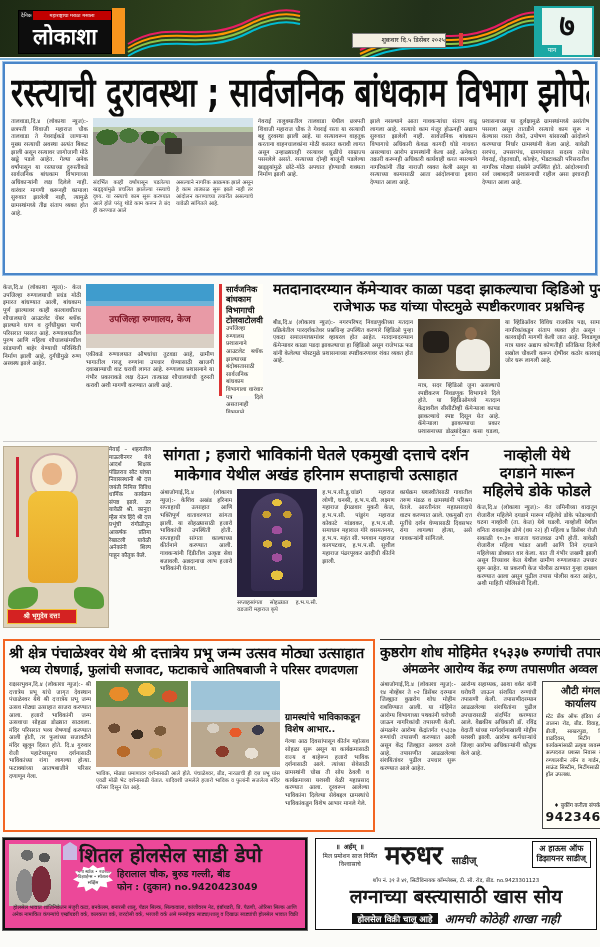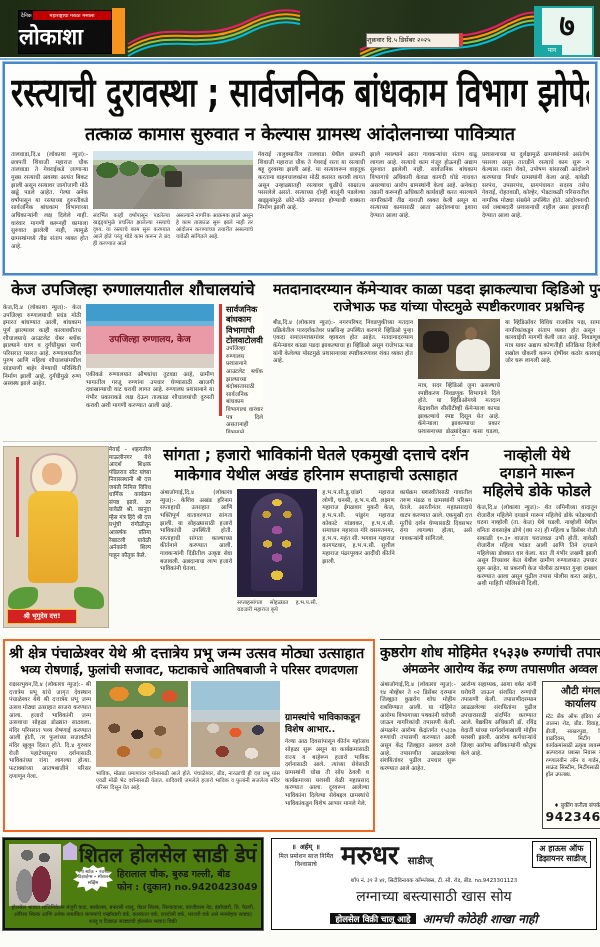--- a/index.html
+++ b/index.html
@@ -4,26 +4,26 @@
 <style>
   html,body{margin:0;padding:0;background:#efefef;}
   .page{position:relative;width:600px;height:947px;margin:0 auto;background:#fbfbf8;
         font-family:"DejaVu Sans","Liberation Sans",sans-serif;color:#1a1a1a;overflow:hidden;}
   
   .masthead{position:relative;height:57px;background:linear-gradient(100deg,#1d2a14,#33471f 40%,#22301a 70%,#2c3e22);overflow:hidden;}
   .waves{position:absolute;inset:0;}
   .logo-block{position:absolute;left:18px;top:10px;width:92px;height:42px;background:#0d0d0d;border:1px solid #000;}
   .logo-tagline{position:absolute;left:14px;top:0;right:0;height:9px;background:#c00000;color:#fff;font-size:5px;line-height:9px;text-align:center;white-space:nowrap;overflow:hidden;}
   .logo-dainik{position:absolute;left:2px;top:1px;color:#fff;font-size:5px;}
-  .logo-text{position:absolute;left:0;right:0;bottom:1px;color:#fff;font-weight:bold;font-size:22px;line-height:30px;white-space:nowrap;}
+  .logo-text{position:absolute;left:0;right:0;bottom:1px;color:#fff;font-weight:bold;font-size:22px;line-height:30px;text-align:center;white-space:nowrap;}
   .orange-strip{position:absolute;left:112px;top:8px;width:13px;height:46px;background:#f7941d;}
   .section-title{position:absolute;left:190px;top:8px;width:220px;text-align:center;color:#fff;font-weight:bold;font-size:27px;line-height:40px;white-space:nowrap;
                  text-shadow:-2px 0 #000,2px 0 #000,0 -2px #000,0 2px #000,2px 2px #000,-2px 2px #000;}
-  .date-box{position:absolute;left:366px;top:33px;width:92px;height:13px;background:#f4efe2;border:1px solid #777;
-            font-size:6.5px;line-height:13px;text-align:left;white-space:nowrap;overflow:hidden;}
+  .date-box{position:absolute;left:352px;top:33px;width:92px;height:13px;background:#f4efe2;border:1px solid #777;
+            font-size:6.5px;line-height:13px;text-align:right;white-space:nowrap;overflow:hidden;}
   .date-red{position:absolute;left:459px;top:33px;width:4px;height:13px;background:#e03a3a;}
   .page-box{position:absolute;right:6px;top:6px;width:50px;height:47px;background:#e9f5ef;border:2px solid #1ba8a4;border-left:8px solid #1ba8a4;}
   .page-num{position:absolute;top:-2px;left:0;right:0;text-align:center;font-size:30px;font-weight:bold;color:#111;line-height:40px;}
   .page-label{position:absolute;left:0;bottom:0;width:20px;height:10px;background:#1ba8a4;color:#fff;font-size:6px;line-height:10px;text-align:center;}
   .blue-rule{height:2px;background:#79aed6;margin-top:1px;}
   
   .t{font-size:5.8px;line-height:1.32;text-align:justify;color:#262626;overflow:hidden;}
   .hl{font-weight:bold;text-align:center;white-space:nowrap;overflow:hidden;color:#0c0c0c;}
   .cap{font-size:5.4px;line-height:1.3;text-align:justify;color:#333;overflow:hidden;}
   .vdiv{width:1px;background:#b5b5b5;}
@@ -133,21 +133,21 @@
   .lep-h2{font-size:12px;line-height:16px;}
   .lep-body{display:flex;gap:5px;margin-top:4px;height:148px;}
   .lep-c{flex:1;height:148px;}
   .auti{width:78px;border:1px solid #444;padding:3px;box-sizing:border-box;background:#fffef6;}
   .auti-title{font-weight:bold;font-size:10px;line-height:1.25;text-align:center;}
   .auti-body{font-size:5.4px;line-height:1.35;text-align:justify;margin-top:3px;height:86px;overflow:hidden;}
   .auti-contact{font-size:5.6px;text-align:center;margin-top:2px;white-space:nowrap;overflow:hidden;}
   .auti-phone{font-size:12.5px;font-weight:bold;text-align:center;letter-spacing:.5px;}
   
   .ads{display:flex;gap:8px;margin:6px 3px 0;height:92px;}
-  .shital{width:260px;border:2px solid #111;outline:1px solid #666;padding:3px 4px;box-sizing:border-box;position:relative;background:#4d7c0f;}
+  .shital{width:304px;border:2px solid #111;outline:1px solid #666;padding:3px 4px;box-sizing:border-box;position:relative;background:#ec4899;}
   .ph-family{position:absolute;left:4px;top:4px;width:52px;height:62px;background:
      radial-gradient(10px 9px at 35% 18%,#6a6a6a 60%,transparent 61%),
      radial-gradient(9px 8px at 68% 22%,#555 60%,transparent 61%),
      radial-gradient(16px 30px at 62% 65%,#7a2a3a 60%,transparent 61%),
      radial-gradient(14px 28px at 30% 68%,#8a8a8a 60%,transparent 61%),
      linear-gradient(#d8d2c8,#c2bcb2);}
   .shital-emblem{position:absolute;left:58px;top:2px;width:14px;height:18px;background:#c9b9e2;clip-path:polygon(50% 0,100% 25%,100% 100%,0 100%,0 25%);}
   .shital-title{margin-left:70px;font-size:20px;font-weight:bold;white-space:nowrap;overflow:hidden;line-height:24px;}
   .shital-row{margin-left:108px;position:relative;}
   .starburst{position:absolute;left:-44px;top:-2px;width:40px;height:28px;background:#fff;clip-path:polygon(50% 0,61% 12%,78% 6%,80% 22%,98% 25%,88% 40%,100% 55%,84% 62%,86% 80%,68% 76%,60% 94%,48% 82%,32% 95%,28% 78%,10% 80%,16% 62%,0 52%,14% 40%,4% 22%,22% 22%,26% 6%,40% 12%);border:0;outline:1px solid #333;font-size:4.4px;line-height:1.2;text-align:center;padding-top:4px;box-sizing:border-box;overflow:hidden;}
@@ -155,21 +155,21 @@
   .shital-phone{font-size:9.5px;font-weight:bold;line-height:13px;white-space:nowrap;overflow:hidden;}
   .shital-fine{position:absolute;left:6px;right:6px;bottom:3px;font-size:5.2px;line-height:1.35;text-align:center;color:#222;height:21px;overflow:hidden;}
   .marudhar{flex:1;border:1.5px solid #111;padding:2px 5px;box-sizing:border-box;position:relative;background:#fff;}
   .mar-top{display:flex;align-items:flex-start;gap:6px;}
   .mar-inv{font-size:6px;text-align:center;width:58px;line-height:1.3;margin-top:3px;}
   .mar-inv b{display:block;font-size:6.5px;font-family:Liberation Mono, monospace;}
   .mar-title{font-size:26px;font-weight:bold;font-family:"DejaVu Serif","Liberation Serif",serif;line-height:28px;white-space:nowrap;}
   .mar-title small{font-size:10px;font-weight:bold;}
   .mar-corner{margin-left:auto;border:1.5px solid #111;padding:2px 4px;font-size:8px;font-weight:bold;text-align:center;line-height:1.3;white-space:nowrap;}
   .mar-addr{font-size:5.4px;text-align:center;margin-top:1px;white-space:nowrap;overflow:hidden;}
-  .mar-main{font-size:14px;font-weight:normal;text-align:center;line-height:23px;white-space:nowrap;overflow:hidden;margin-top:1px;}
+  .mar-main{font-size:19px;font-weight:bold;text-align:center;line-height:23px;white-space:nowrap;overflow:hidden;margin-top:1px;}
   .mar-bottom{display:flex;align-items:center;justify-content:center;gap:7px;margin-top:2px;}
   .mar-black{background:#111;color:#fff;font-size:8.5px;font-weight:bold;padding:0 5px;white-space:nowrap;}
   .mar-nobranch{font-size:12px;font-weight:bold;font-style:italic;white-space:nowrap;}
 </style>
 </head>
 <body>
 
 <div class="page">
 
   <header class="masthead">
@@ -195,21 +195,20 @@
     <div class="date-red"></div>
     <div class="page-box">
       <div class="page-num">७</div>
       <div class="page-label">पान</div>
     </div>
   </header>
   <div class="blue-rule"></div>
 
   <section class="lead">
     <div class="hl lead-h1">रस्त्याची दुरावस्था ; सार्वजनिक बांधकाम विभाग झोपेत</div>
-    <div class="hl lead-h2">तत्काळ कामास सुरुवात न केल्यास ग्रामस्थ आंदोलनाच्या पावित्र्यात</div>
     <div class="lead-cols">
       <div class="t lc">तालवाडा,दि.४ (लोकाशा न्युज):- छत्रपती शिवाजी महाराज चौक तालवाडा ते गेवराईकडे जाणाऱ्या मुख्य रस्त्याची अवस्था अत्यंत बिकट झाली असून रस्त्यावर जागोजागी मोठे खड्डे पडले आहेत. गेल्या अनेक वर्षांपासून या रस्त्याच्या दुरुस्तीकडे सार्वजनिक बांधकाम विभागाच्या अधिकाऱ्यांनी लक्ष दिलेले नाही. वारंवार मागणी करूनही कामाला सुरुवात झालेली नाही, त्यामुळे ग्रामस्थांमध्ये तीव्र संताप व्यक्त होत आहे.</div>
       <figure class="lphoto" style="margin:0">
         <div class="ph ph-road">
           <div class="trees"></div>
           <div class="road"></div>
           <div class="truck"></div>
         </div>
         <div class="lead-cap">
           <div class="cap">संदर्भित काही वर्षांपासून पडलेल्या खड्ड्यांमुळे प्रचलित झालेल्या रस्त्याचे दृश्य. या रस्त्याचे काम सुरू करण्यात आले होते परंतु थोडे काम करून ते बंद ही करण्यात आले</div>
@@ -217,21 +216,20 @@
         </div>
       </figure>
       <div class="t lc" style="flex:1">गेवराई तालुक्यातील तालवाडा येथील छत्रपती शिवाजी महाराज चौक ते गेवराई रस्ता या रस्त्याची बहू दुरवस्था झाली आहे. या रस्त्यावरून वाहतूक करताना वाहनचालकांना मोठी कसरत करावी लागत असून उन्हाळ्यातही रस्त्यावर धुळीचे साम्राज्य पसरलेले असते. रस्त्याच्या दोन्ही बाजूंनी पडलेल्या खड्ड्यांमुळे छोटे-मोठे अपघात होण्याची शक्यता निर्माण झाली आहे.</div>
       <div class="t lc" style="flex:1">झाले नसल्याने आता गावकऱ्यांचा संताप वाढू लागला आहे. रस्त्याचे काम मंजूर होऊनही अद्याप सुरुवात झालेली नाही. सार्वजनिक बांधकाम विभागाचे अधिकारी केवळ कागदी घोडे नाचवत असल्याचा आरोप ग्रामस्थांनी केला आहे. अनेकदा तक्रारी करूनही अधिकारी कार्यवाही करत नसल्याने नागरिकांनी तीव्र नाराजी व्यक्त केली असून या रस्त्याच्या कामासाठी आता आंदोलनाचा इशारा देण्यात आला आहे.</div>
       <div class="t lc" style="flex:1">प्रशासनाच्या या दुर्लक्षामुळे ग्रामस्थांमध्ये असंतोष पसरला असून तातडीने रस्त्याचे काम सुरू न केल्यास रास्ता रोको, उपोषण यांसारखी आंदोलने करण्याचा निर्धार ग्रामस्थांनी केला आहे. यावेळी सरपंच, उपसरपंच, ग्रामपंचायत सदस्य तसेच गेवराई, रोहतवाडी, कोल्हेर, भेंडटाकळी परिसरातील नागरिक मोठ्या संख्येने उपस्थित होते. आंदोलनाची सर्व जबाबदारी प्रशासनाची राहील असा इशाराही देण्यात आला आहे.</div>
     </div>
   </section>
 
   <section class="band2">
     <article class="kej">
-      <div class="hl kej-h">केज उपजिल्हा रुग्णालयातील शौचालयांचे</div>
       <div class="kej-body">
         <div class="t kej-c1">केज,दि.४ (लोकाशा न्युज):- केज उपजिल्हा रुग्णालयाची प्रचंड मोठी इमारत बांधण्यात आली, बांधकाम पूर्ण झाल्यावर काही कालावधीतच शौचालयाचे आउटलेट चेंबर ब्लॉक झाल्याने घाण व दुर्गंधीयुक्त पाणी परिसरात पसरत आहे. रुग्णालयातील पुरुष आणि महिला शौचालयांमधील सांडपाणी बाहेर येण्याची परिस्थिती निर्माण झाली आहे, दुर्गंधीमुळे रुग्ण अस्वस्थ झाले आहेत.</div>
         <div class="kej-mid">
           <div class="ph ph-hospital">
             <div class="sign">उपजिल्हा रुग्णालय, केज</div>
           </div>
           <div class="t" style="height:44px;margin-top:3px">एकीकडे रुग्णालयात औषधांचा तुटवडा आहे, ग्रामीण भागातील गरजू रुग्णांना उपचार घेण्यासाठी खाजगी दवाखान्याची वाट धरावी लागत आहे. रुग्णालय प्रशासनाने या गंभीर प्रकाराकडे लक्ष देऊन तात्काळ शौचालयांची दुरुस्ती करावी अशी मागणी करण्यात आली आहे.</div>
         </div>
         <div class="kej-box">
           <div class="kej-box-title">सार्वजनिक बांधकाम विभागाची टोलवाटोलवी</div>

